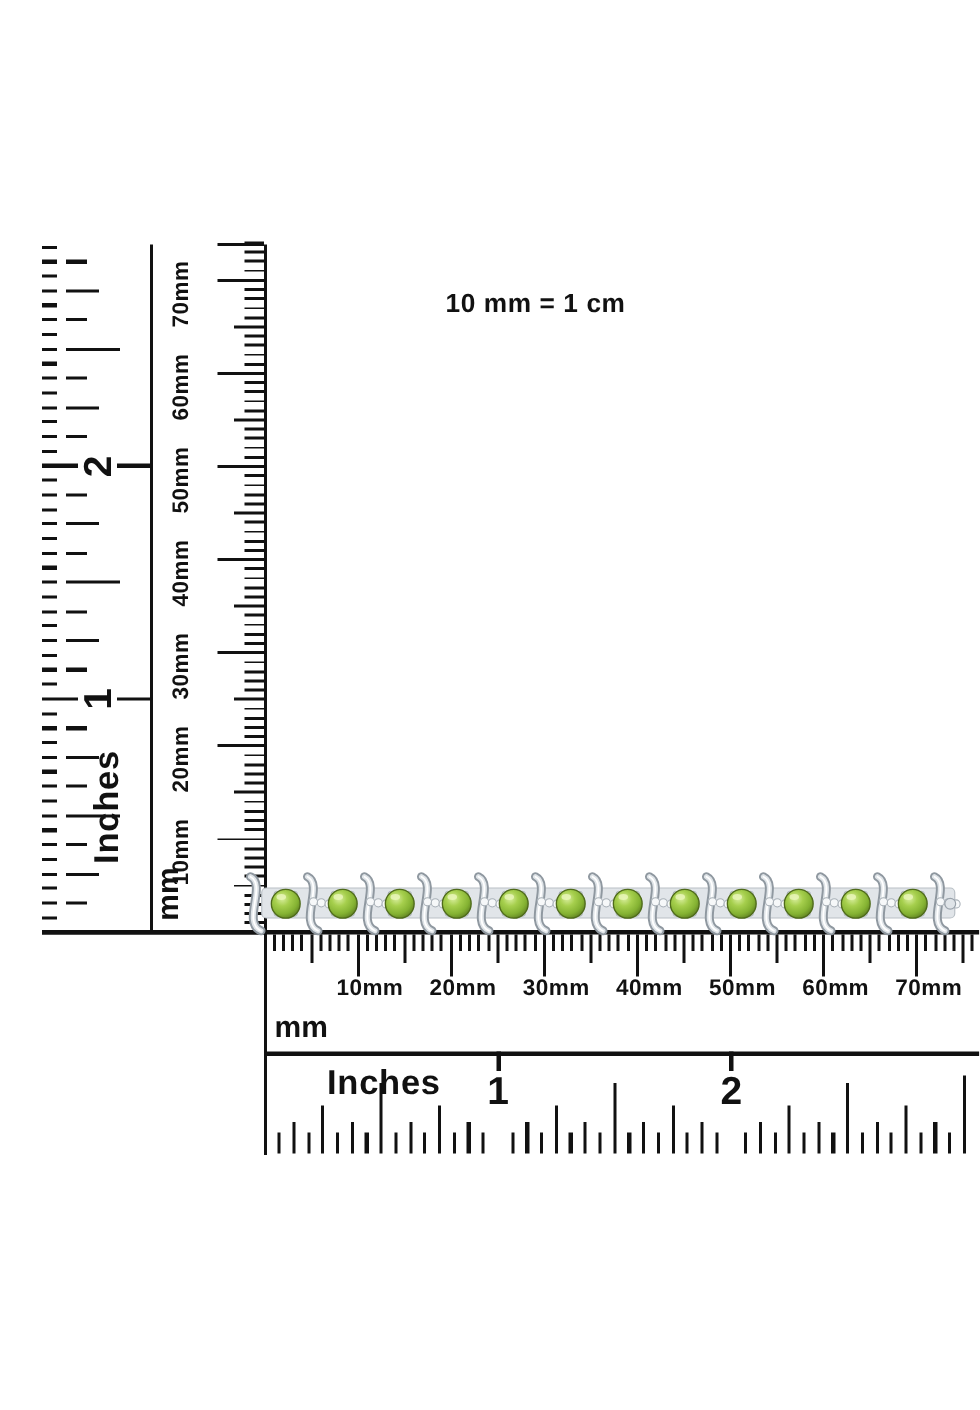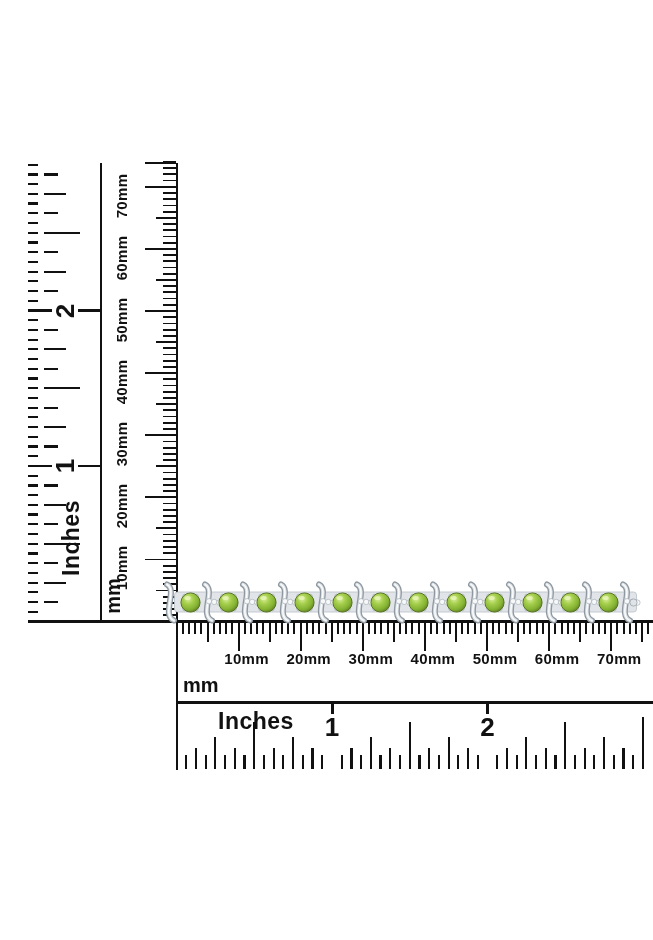--- a/index.html
+++ b/index.html
@@ -16,20 +16,21 @@
   .unit-lbl{font-size:20px;}
   .inches-lbl{font-size:23px;letter-spacing:0.5px;}
   .num-lbl{font-size:26px;background:#fff;padding:0 2px;line-height:1;}
   #note{font-size:17.5px;font-weight:bold;letter-spacing:0.4px;}
 </style>
 </head>
 <body>
 
 <div id="stage">
 
+  <div id="note" class="abs" style="left:296px;top:192px;width:122px;text-align:center;">10 mm = 1 cm</div>
 
   <div id="v-inch-ruler" class="abs" style="left:0;top:0;width:653px;height:940px;">
       <div class="tick" style="left: 99.8px; top: 163px; width: 2.2px; height: 458.5px;"></div>
       <div class="tick" style="left: 28px; top: 620.3px; width: 148.5px; height: 2.4px;"></div>
       <div class="tick" style="left: 28px; top: 610.681px; width: 10px; height: 2.2px;"></div>
       <div class="tick" style="left: 28px; top: 600.962px; width: 10px; height: 2.2px;"></div>
       <div class="tick" style="left: 44px; top: 600.962px; width: 14px; height: 2.2px;"></div>
       <div class="tick" style="left: 28px; top: 591.244px; width: 10px; height: 2.2px;"></div>
       <div class="tick" style="left: 28px; top: 581.525px; width: 10px; height: 2.2px;"></div>
       <div class="tick" style="left: 44px; top: 581.525px; width: 22px; height: 2.2px;"></div>

